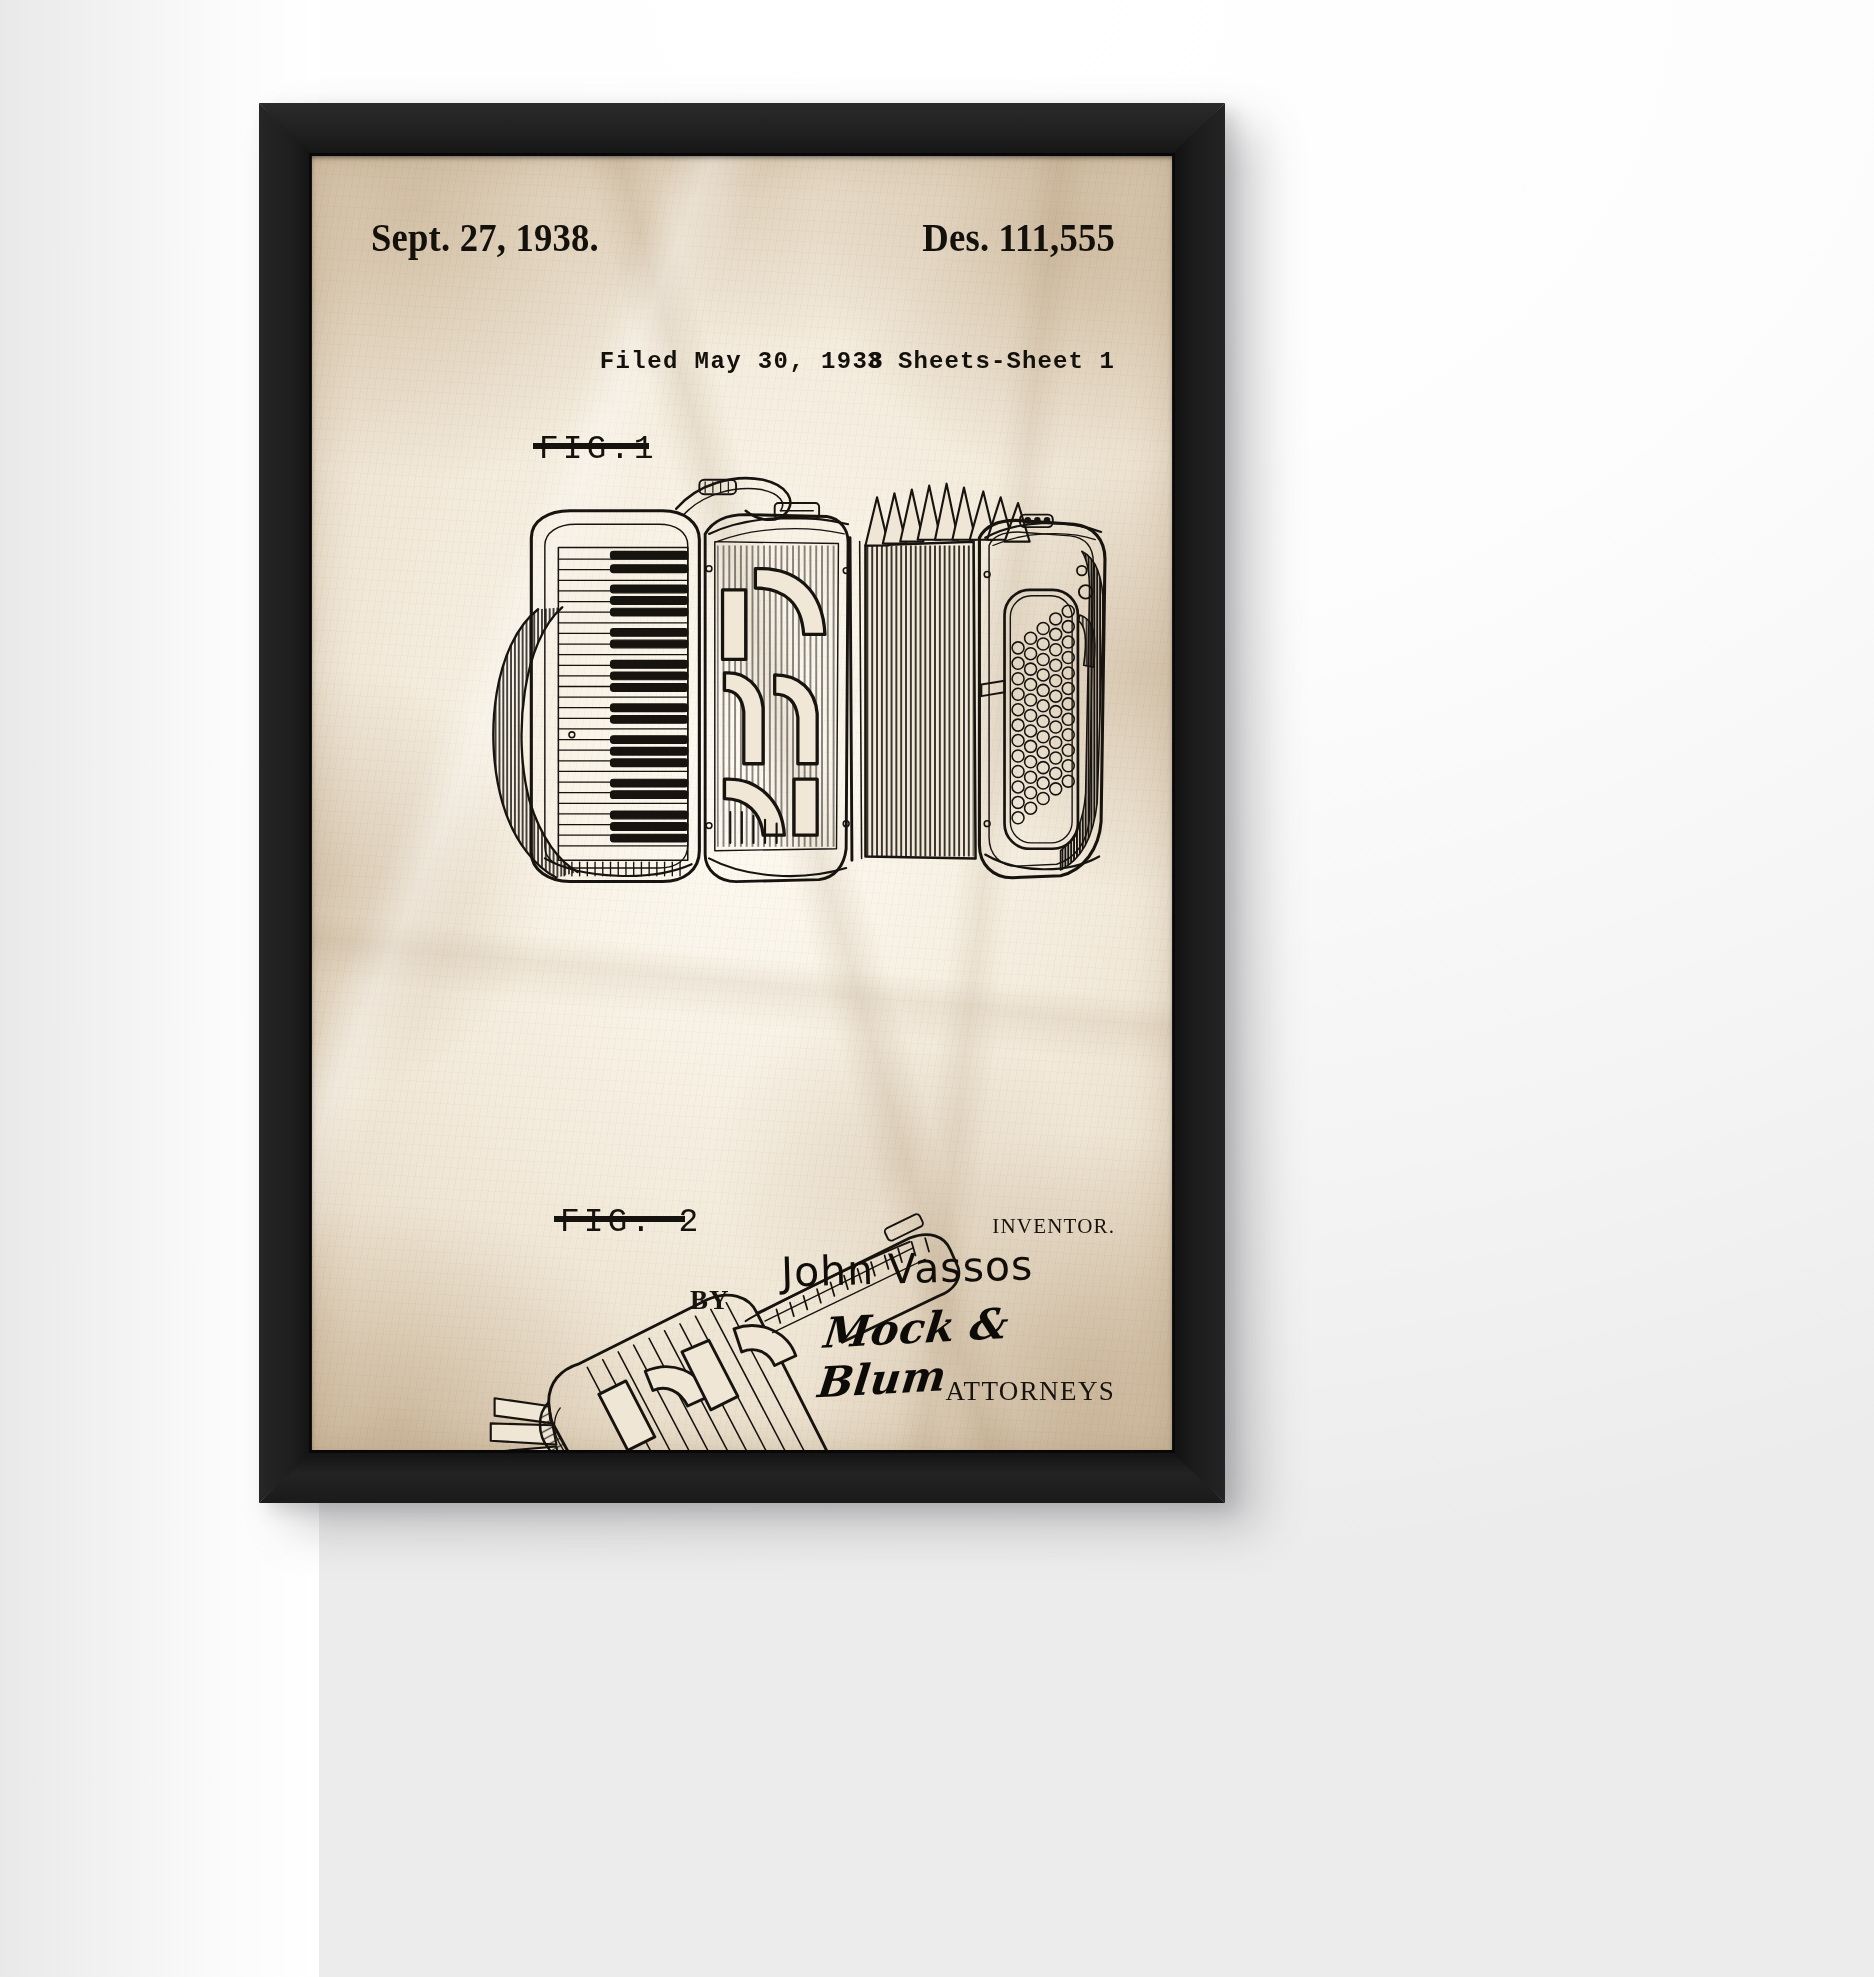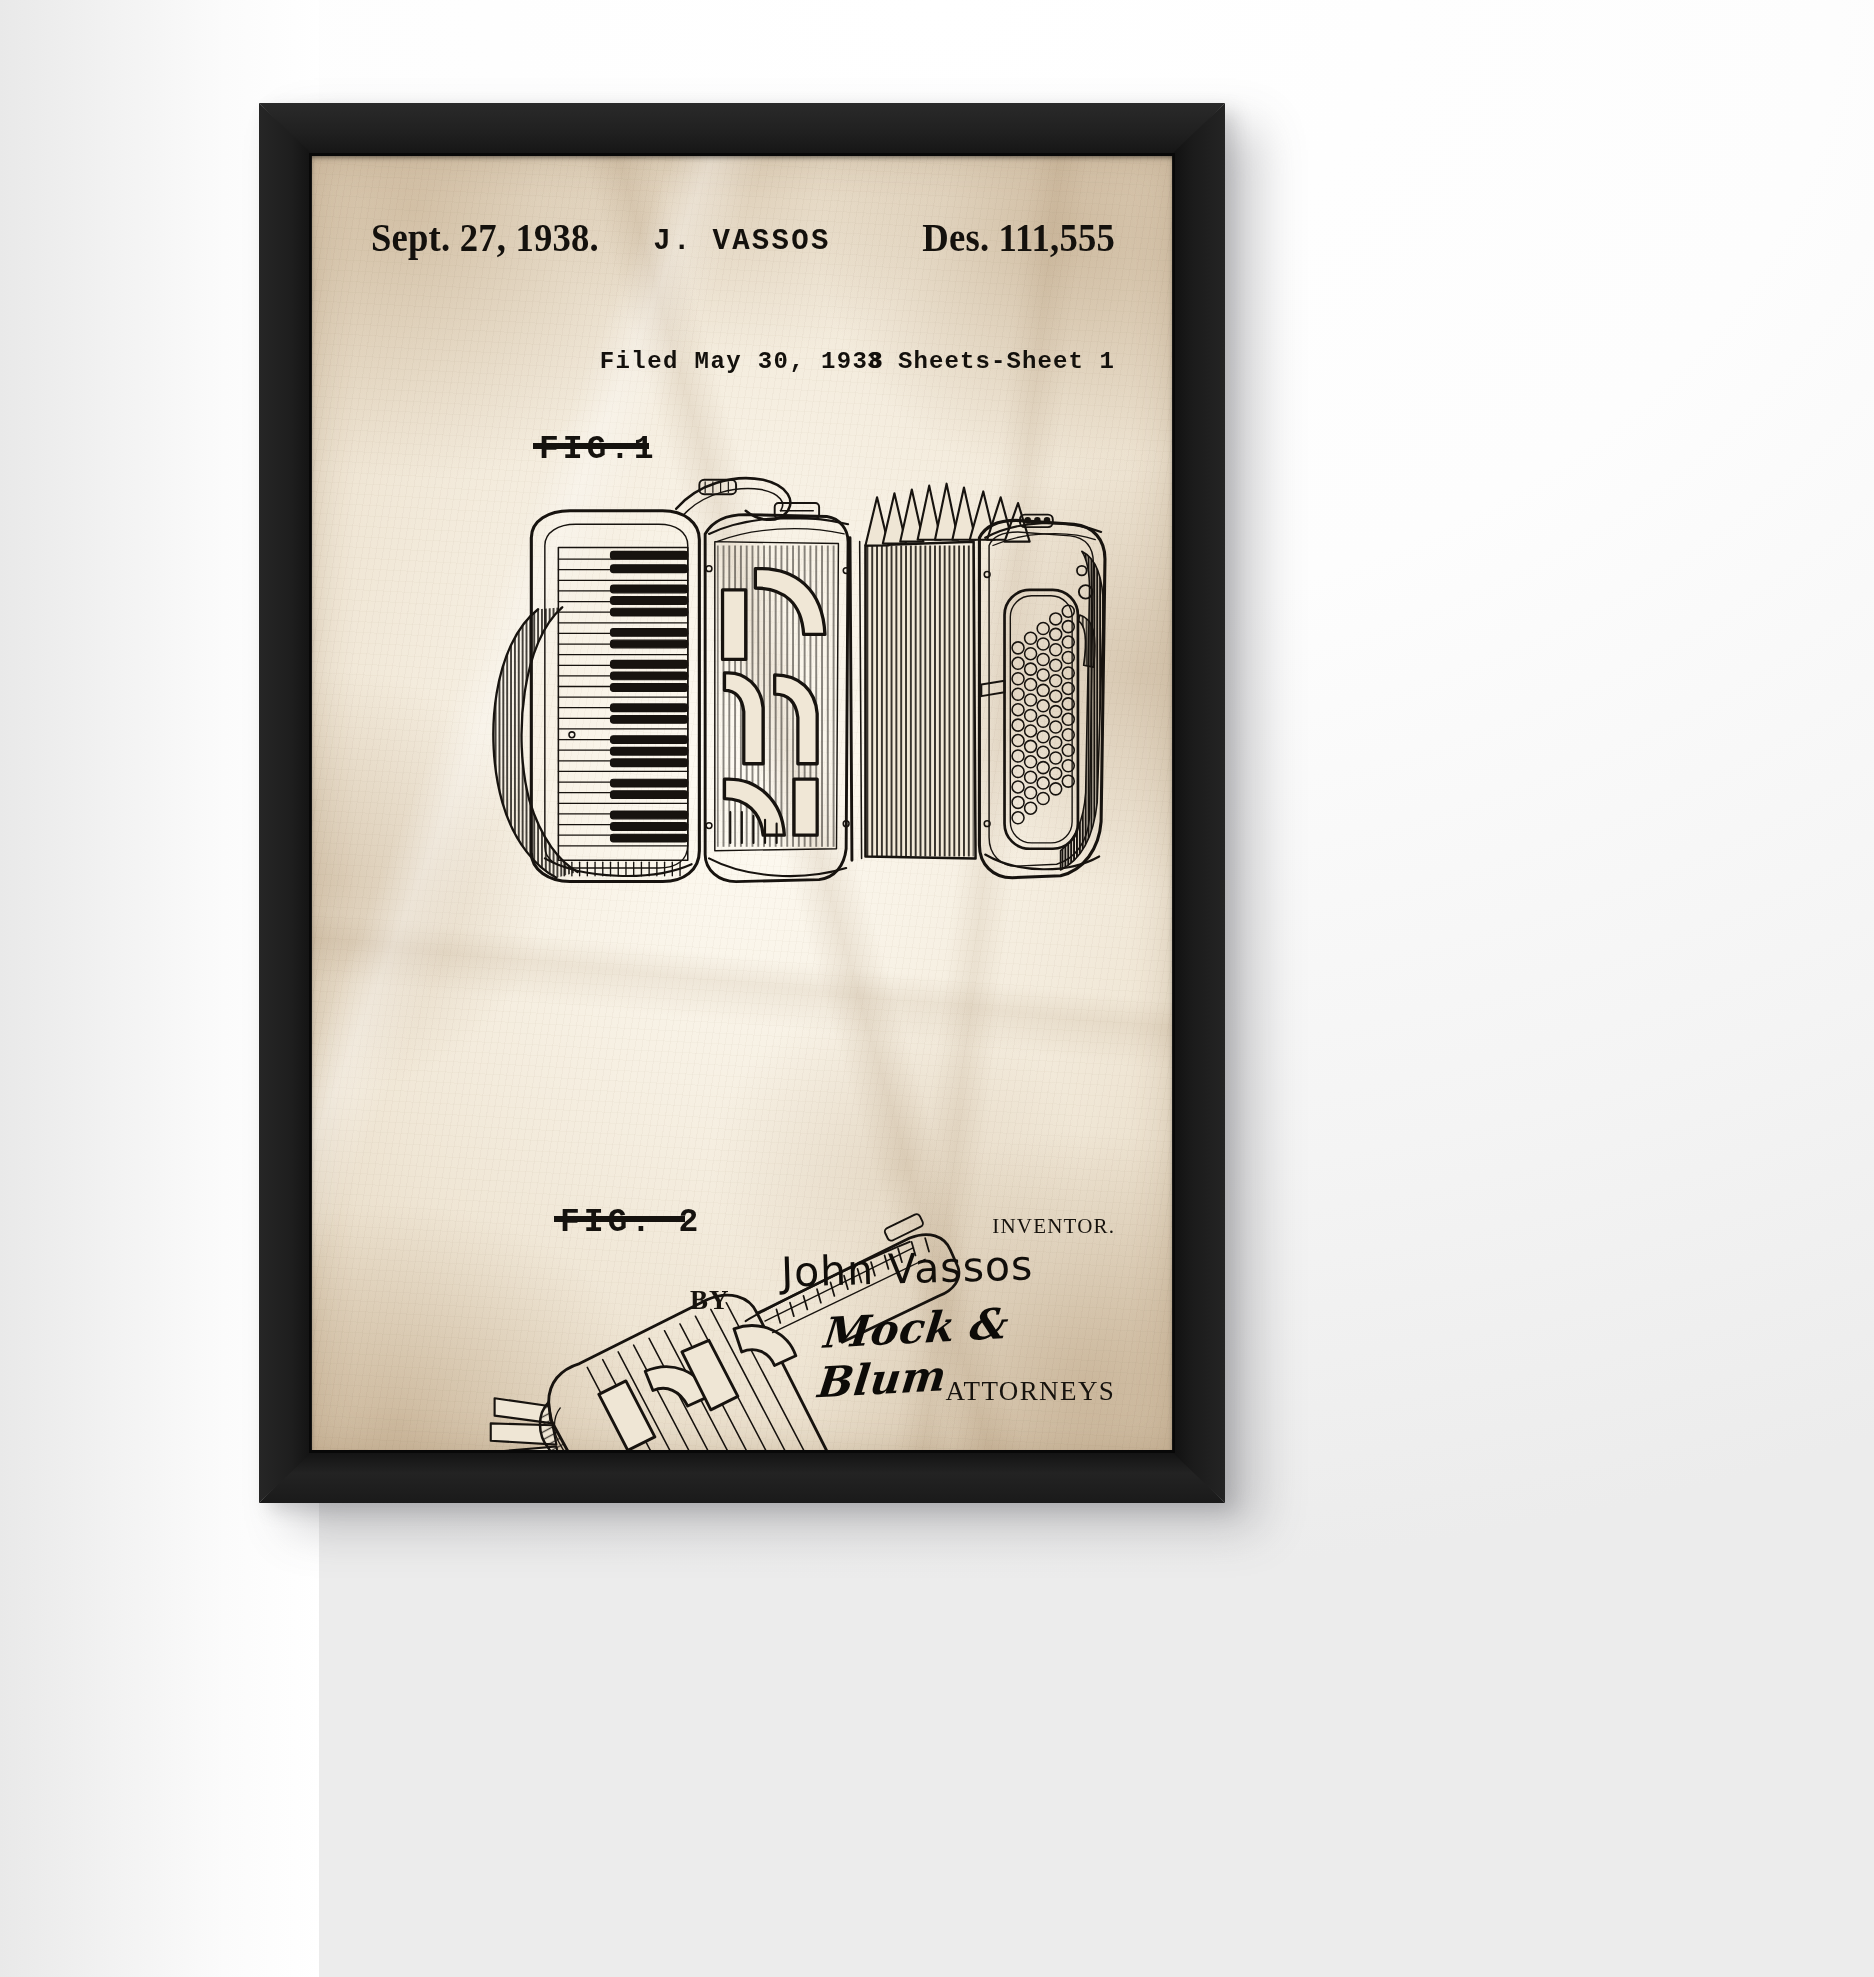--- a/index.html
+++ b/index.html
@@ -135,21 +135,21 @@
   #hdr-sheets{
     right:58px;top:193px;
     font-family:"Liberation Mono",monospace;
     font-weight:700;font-size:24px;letter-spacing:1.1px;
   }
 
   
   .figlab{
     position:absolute;color:#15120e;
     font-family:"Liberation Mono",monospace;
-    font-weight:700;font-size:33px;letter-spacing:3.9px;
+    font-weight:400;font-size:33px;letter-spacing:3.9px;
   }
   .figlab .bar{
     position:absolute;left:-5.8px;top:11.6px;height:6.8px;background:#15120e;
   }
   #fig1-label{left:228px;top:276px;}
   #fig1-label .bar{width:116px;}
   #fig2-label{left:249px;top:1049px;}
   #fig2-label .bar{width:131px;}
 
   
@@ -199,21 +199,20 @@
     <div class="bev bev-top"></div>
     <div class="bev bev-bot"></div>
     <div class="bev bev-left"></div>
     <div class="bev bev-right"></div>
     <div class="frame-lip"></div>
 
     <div id="paper">
       <div id="sheet">
 
         <div class="hdr" id="hdr-date">Sept. 27, 1938.</div>
-        <div class="hdr" id="hdr-name">J. VASSOS</div>
         <div class="hdr" id="hdr-patno">Des. 111,555</div>
         <div class="hdr" id="hdr-filed">Filed May 30, 1938</div>
         <div class="hdr" id="hdr-sheets">3 Sheets-Sheet 1</div>
 
         <div class="figlab" id="fig1-label">
           <span class="bar"></span>
           <span>FIG.1</span>
         </div>
 
         <div class="figwrap" id="fig1-art">

